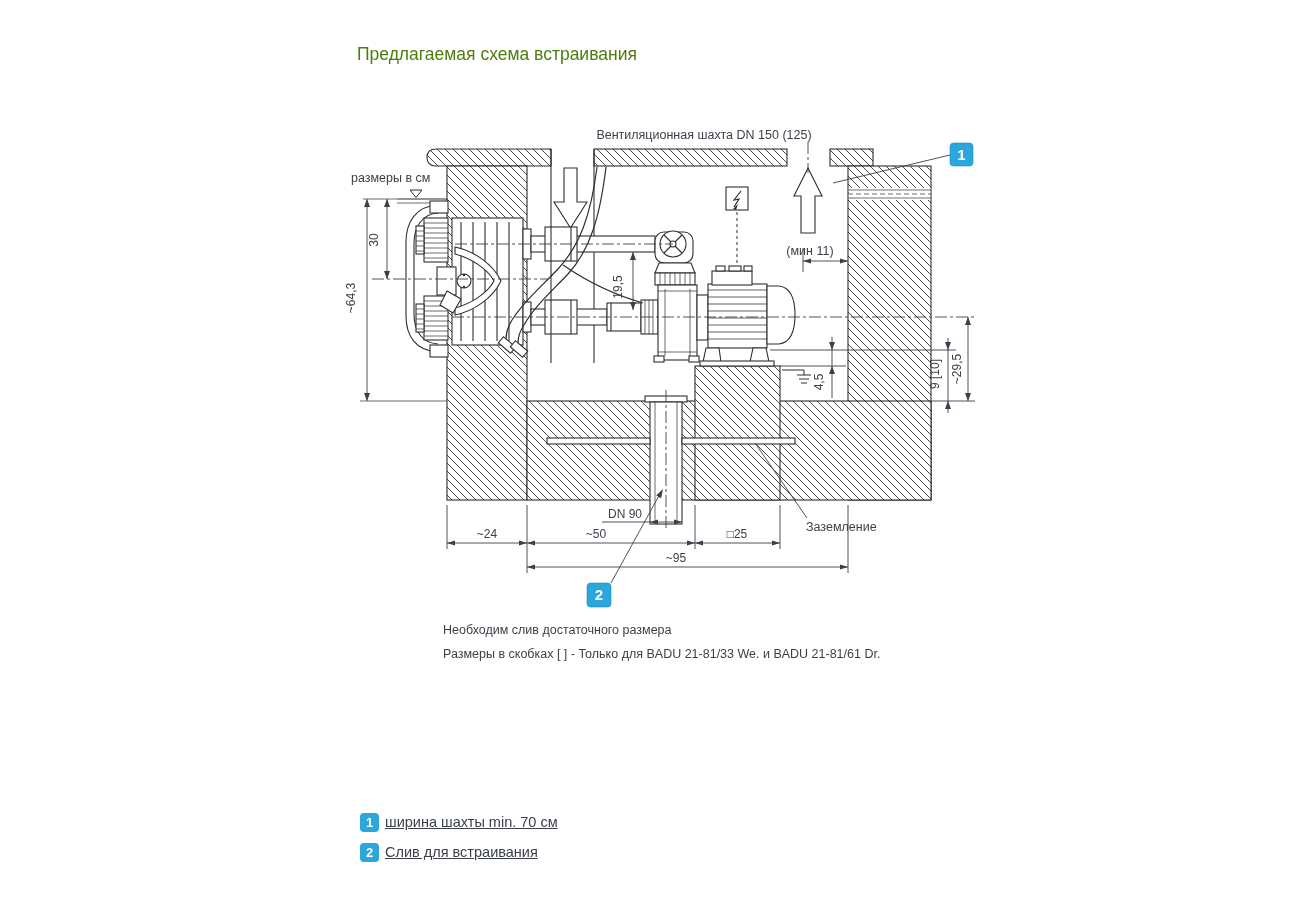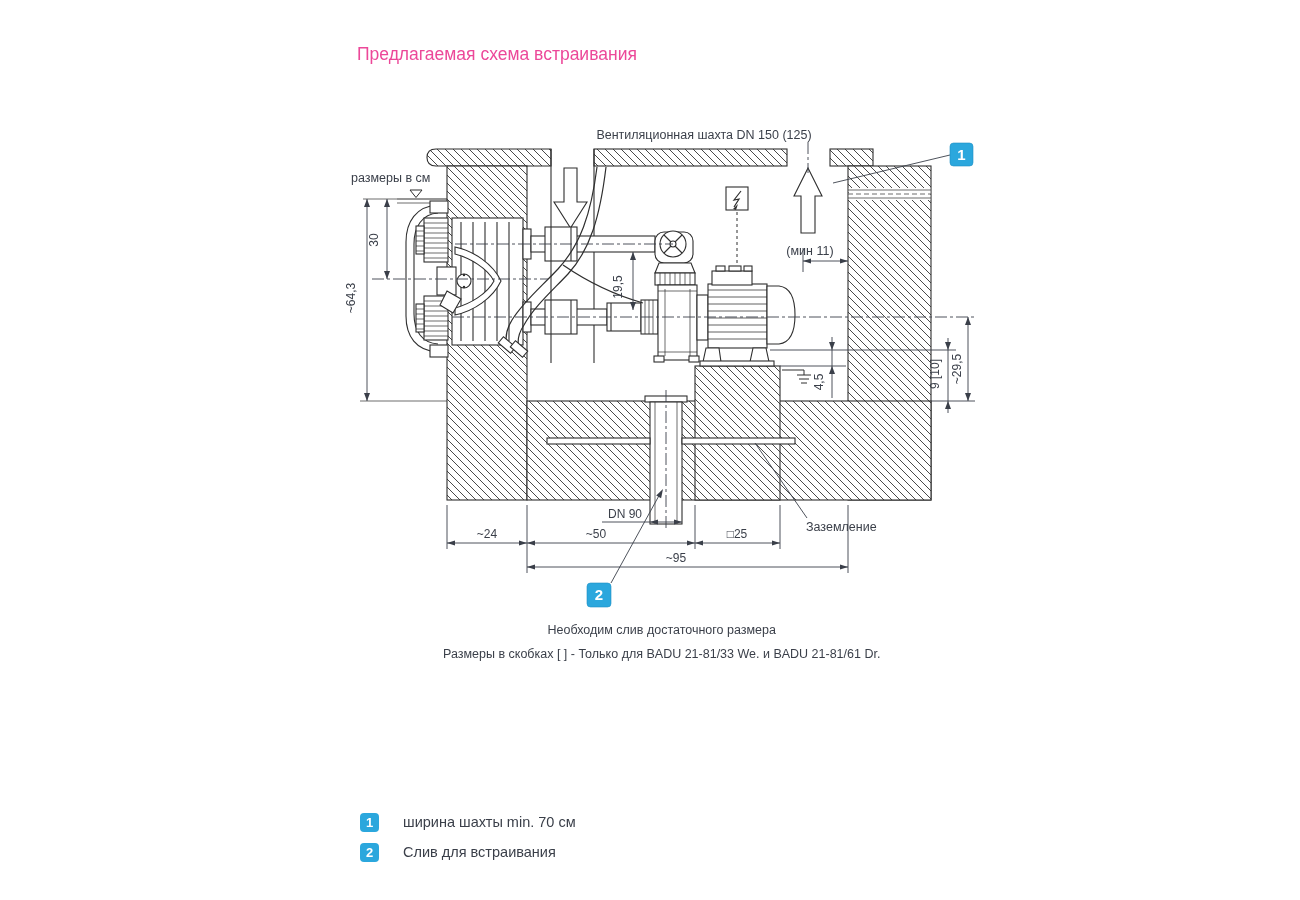--- a/index.html
+++ b/index.html
@@ -1,38 +1,38 @@
 <!DOCTYPE html>
 <html><head>
 <meta charset="utf-8">
 <style>
   html,body{margin:0;padding:0;background:#ffffff;}
   .page{position:relative;width:1300px;height:900px;background:#ffffff;overflow:hidden;
         font-family:"Liberation Sans",sans-serif;color:#3a3f49;}
-  .title{position:absolute;left:357px;top:44px;font-size:17.5px;font-weight:500;color:#ec4899;}
+  .title{position:absolute;left:357px;top:44px;font-size:17.5px;font-weight:500;color:#4d7c0f;}
   .svgwrap{position:absolute;left:0;top:0;width:1096px;height:900px;}
   svg{display:block;}
   svg .s{stroke:#2e2e2e;stroke-width:1.1;fill:none;}
   svg .sw{stroke:#2e2e2e;stroke-width:1.1;fill:#ffffff;}
   svg .hat{stroke:#2e2e2e;stroke-width:1.1;fill:url(#hat);}
   svg .t{stroke:#2e2e2e;stroke-width:.7;fill:none;}
   svg .dim{stroke:#3a3f49;stroke-width:.9;fill:none;}
   svg .cl{stroke:#3a3f49;stroke-width:.9;fill:none;stroke-dasharray:12 3 3 3;}
   svg .ah{fill:#3a3f49;stroke:none;}
   svg .cab{stroke:#2e2e2e;stroke-width:1.2;fill:none;}
   svg text{font-family:"Liberation Sans",sans-serif;font-size:12px;fill:#3a3f49;}
   svg text.lbl{font-size:12.5px;}
   svg .badge{fill:#2ba7dd;stroke:#1d8fc4;stroke-width:.6;}
   svg .badgetxt{fill:#ffffff;font-size:15px;font-weight:bold;}
-  .notes{position:absolute;left:443px;top:618px;font-size:12.5px;line-height:24px;color:#3a3f49;text-align:center;}
+  .notes{position:absolute;left:443px;top:618px;font-size:12.5px;line-height:24px;color:#3a3f49;}
   .legend{position:absolute;left:360px;top:812px;}
   .legrow{display:flex;align-items:center;height:20px;margin-bottom:10px;}
   .legbadge{width:19px;height:19px;border-radius:4px;background:#2ba7dd;color:#fff;
             font-size:13px;font-weight:bold;display:flex;align-items:center;justify-content:center;}
-  .leglabel{margin-left:24px;font-size:14.5px;color:#3a3f49;}
+  .leglabel{margin-left:6px;font-size:14.5px;color:#3a3f49;text-decoration:underline;}
 </style>
 </head>
 <body>
 
 <div class="page">
 
   <div class="title">Предлагаемая схема встраивания</div>
 
   <div class="svgwrap">
   <svg width="1300" height="900" viewBox="0 0 1300 900">

